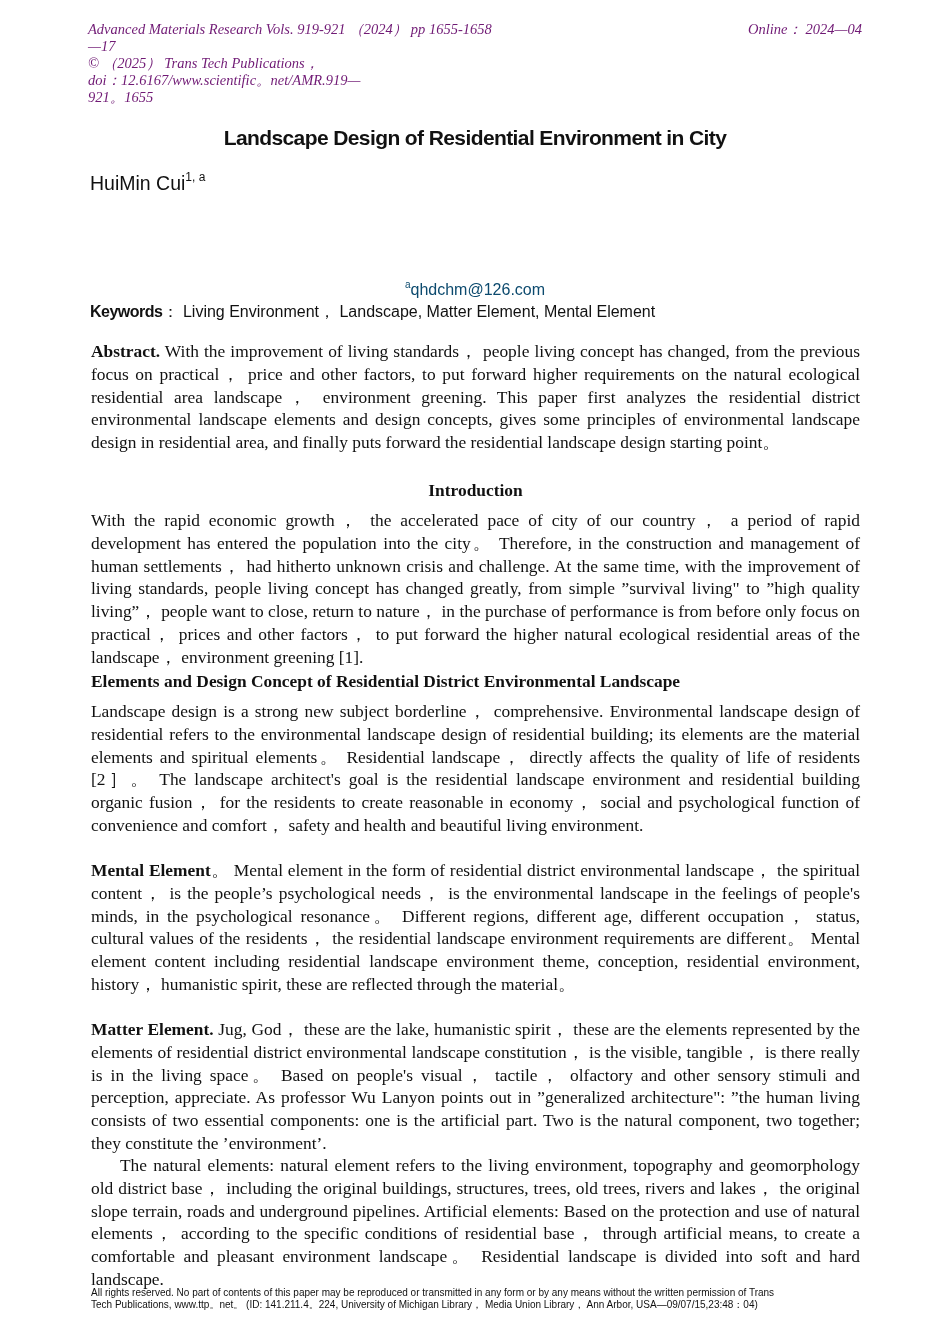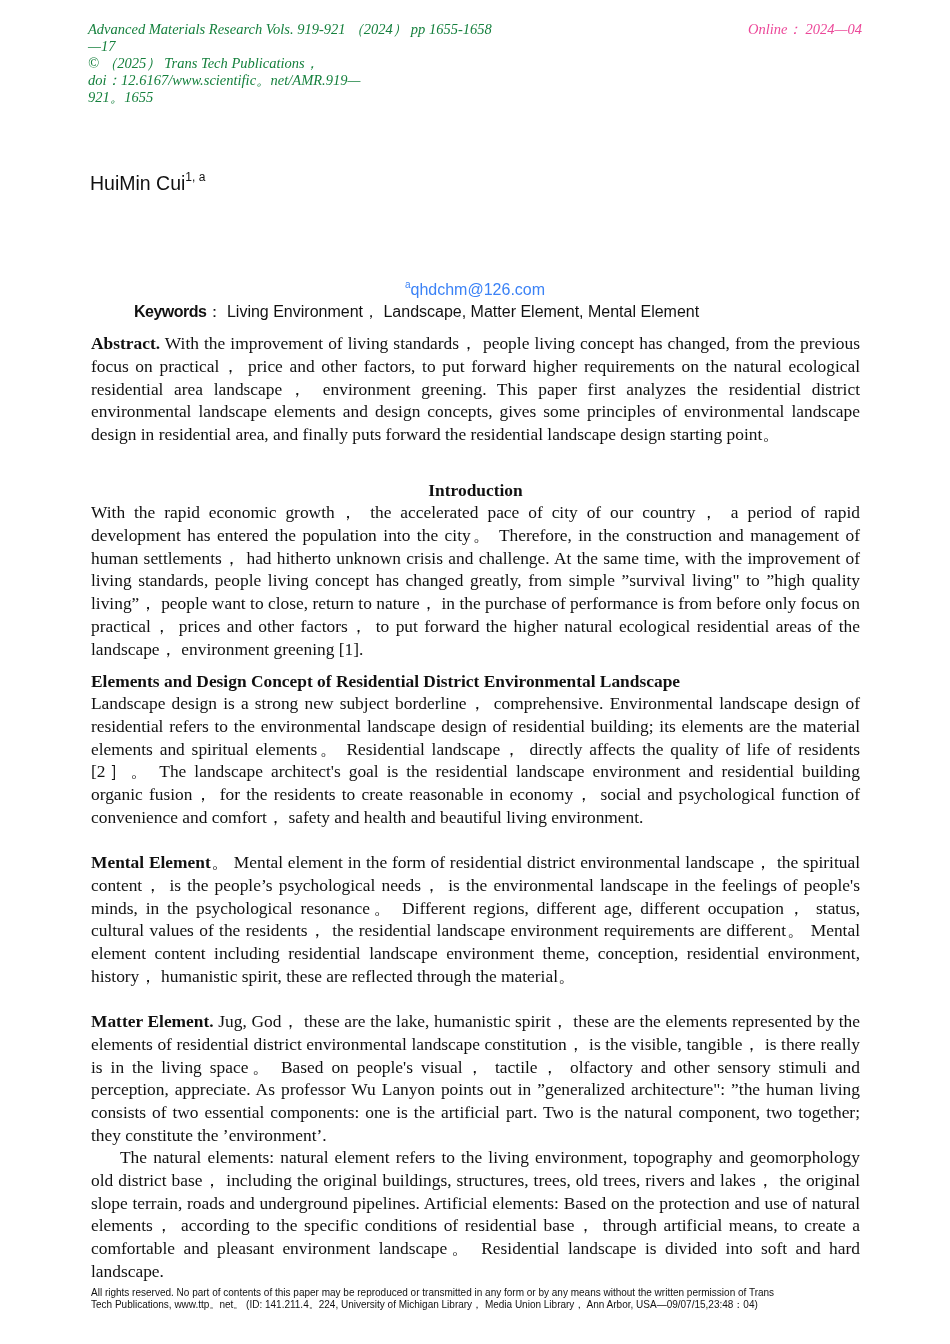--- a/index.html
+++ b/index.html
@@ -1,56 +1,56 @@
 <!DOCTYPE html>
 <html><head>
 <meta charset="utf-8">
 <style>
   html, body { margin: 0; padding: 0; background: #ffffff; }
   body { width: 950px; height: 1344px; position: relative; overflow: hidden; color: #111; }
   .page { position: absolute; left: 0; top: 0; width: 950px; height: 1344px; }
   .hdr-left {
     position: absolute; left: 88px; top: 21px; width: 460px;
     font-family: "Liberation Serif", serif; font-style: italic; font-size: 14.5px; line-height: 17px;
-    color: #15803d;
+    color: #701a75;
   }
   .hdr-left div { white-space: nowrap; }
   .hdr-right {
     position: absolute; right: 88px; top: 21px;
     font-family: "Liberation Serif", serif; font-style: italic; font-size: 14.5px; line-height: 17px;
-    color: #ec4899; white-space: nowrap;
+    color: #701a75; white-space: nowrap;
   }
   .title {
     position: absolute; left: 90px; width: 770px; top: 126px; text-align: center;
     font-family: "Liberation Sans", sans-serif; font-weight: bold; font-size: 21px; letter-spacing: -0.6px; color: #111;
   }
   .author {
     position: absolute; left: 90px; width: 770px; top: 172px; text-align: left;
     font-family: "Liberation Sans", sans-serif; font-size: 19.5px; color: #111;
   }
   .author sup { font-size: 12px; vertical-align: 9px; line-height: 0; }
   .affil {
     position: absolute; left: 90px; width: 770px; top: 209px; text-align: center;
     font-family: "Liberation Sans", sans-serif; font-size: 16px; line-height: 20.5px; color: #111;
   }
   .affil sup { font-size: 10px; vertical-align: 7px; line-height: 0; }
   .email {
     position: absolute; left: 90px; width: 770px; top: 281px; text-align: center;
-    font-family: "Liberation Sans", sans-serif; font-size: 16px; color: #3b82f6;
+    font-family: "Liberation Sans", sans-serif; font-size: 16px; color: #0c4a6e;
   }
   .email sup { font-size: 10px; vertical-align: 7px; line-height: 0; }
   .keywords {
     position: absolute; left: 90px; top: 302px; width: 770px;
     font-family: "Liberation Sans", sans-serif; font-size: 16px; color: #111; white-space: nowrap;
   }
-  .keywords .kw-label { font-weight: bold; letter-spacing: -0.5px; margin-left: 44px; }
+  .keywords .kw-label { font-weight: bold; letter-spacing: -0.5px; }
   .body-text {
     position: absolute; left: 91px; width: 769px;
     font-family: "Liberation Serif", serif; font-size: 17.4px; line-height: 22.8px;
-    text-align: justify; color: #111;
+    text-align: justify; color: #111; margin-top: 8px;
   }
   .body-text b { font-weight: bold; }
   .sec-head {
     position: absolute; left: 91px; width: 769px;
     font-family: "Liberation Serif", serif; font-size: 17.4px; font-weight: bold; color: #111;
     line-height: 22.8px;
   }
   .indent { text-indent: 29px; }
   .footer {
     position: absolute; left: 91px; top: 1287px; width: 780px;
@@ -65,20 +65,21 @@
   <div class="hdr-left">
     <div>Advanced Materials Research Vols. 919-921 （2024） pp 1655-1658</div>
     <div>—17</div>
     <div>© （2025） Trans Tech Publications，</div>
     <div>doi：12.6167/www.scientific。net/AMR.919—</div>
     <div>921。1655</div>
   </div>
 
   <div class="hdr-right">Online： 2024—04</div>
 
+  <div class="title">Landscape Design of Residential Environment in City</div>
 
   <div class="author">
     <span>HuiMin Cui</span><sup>1, a</sup>
   </div>
 
   <div class="affil">
   </div>
 
   <div class="email">
     <sup>a</sup><span>qhdchm@126.com</span>

